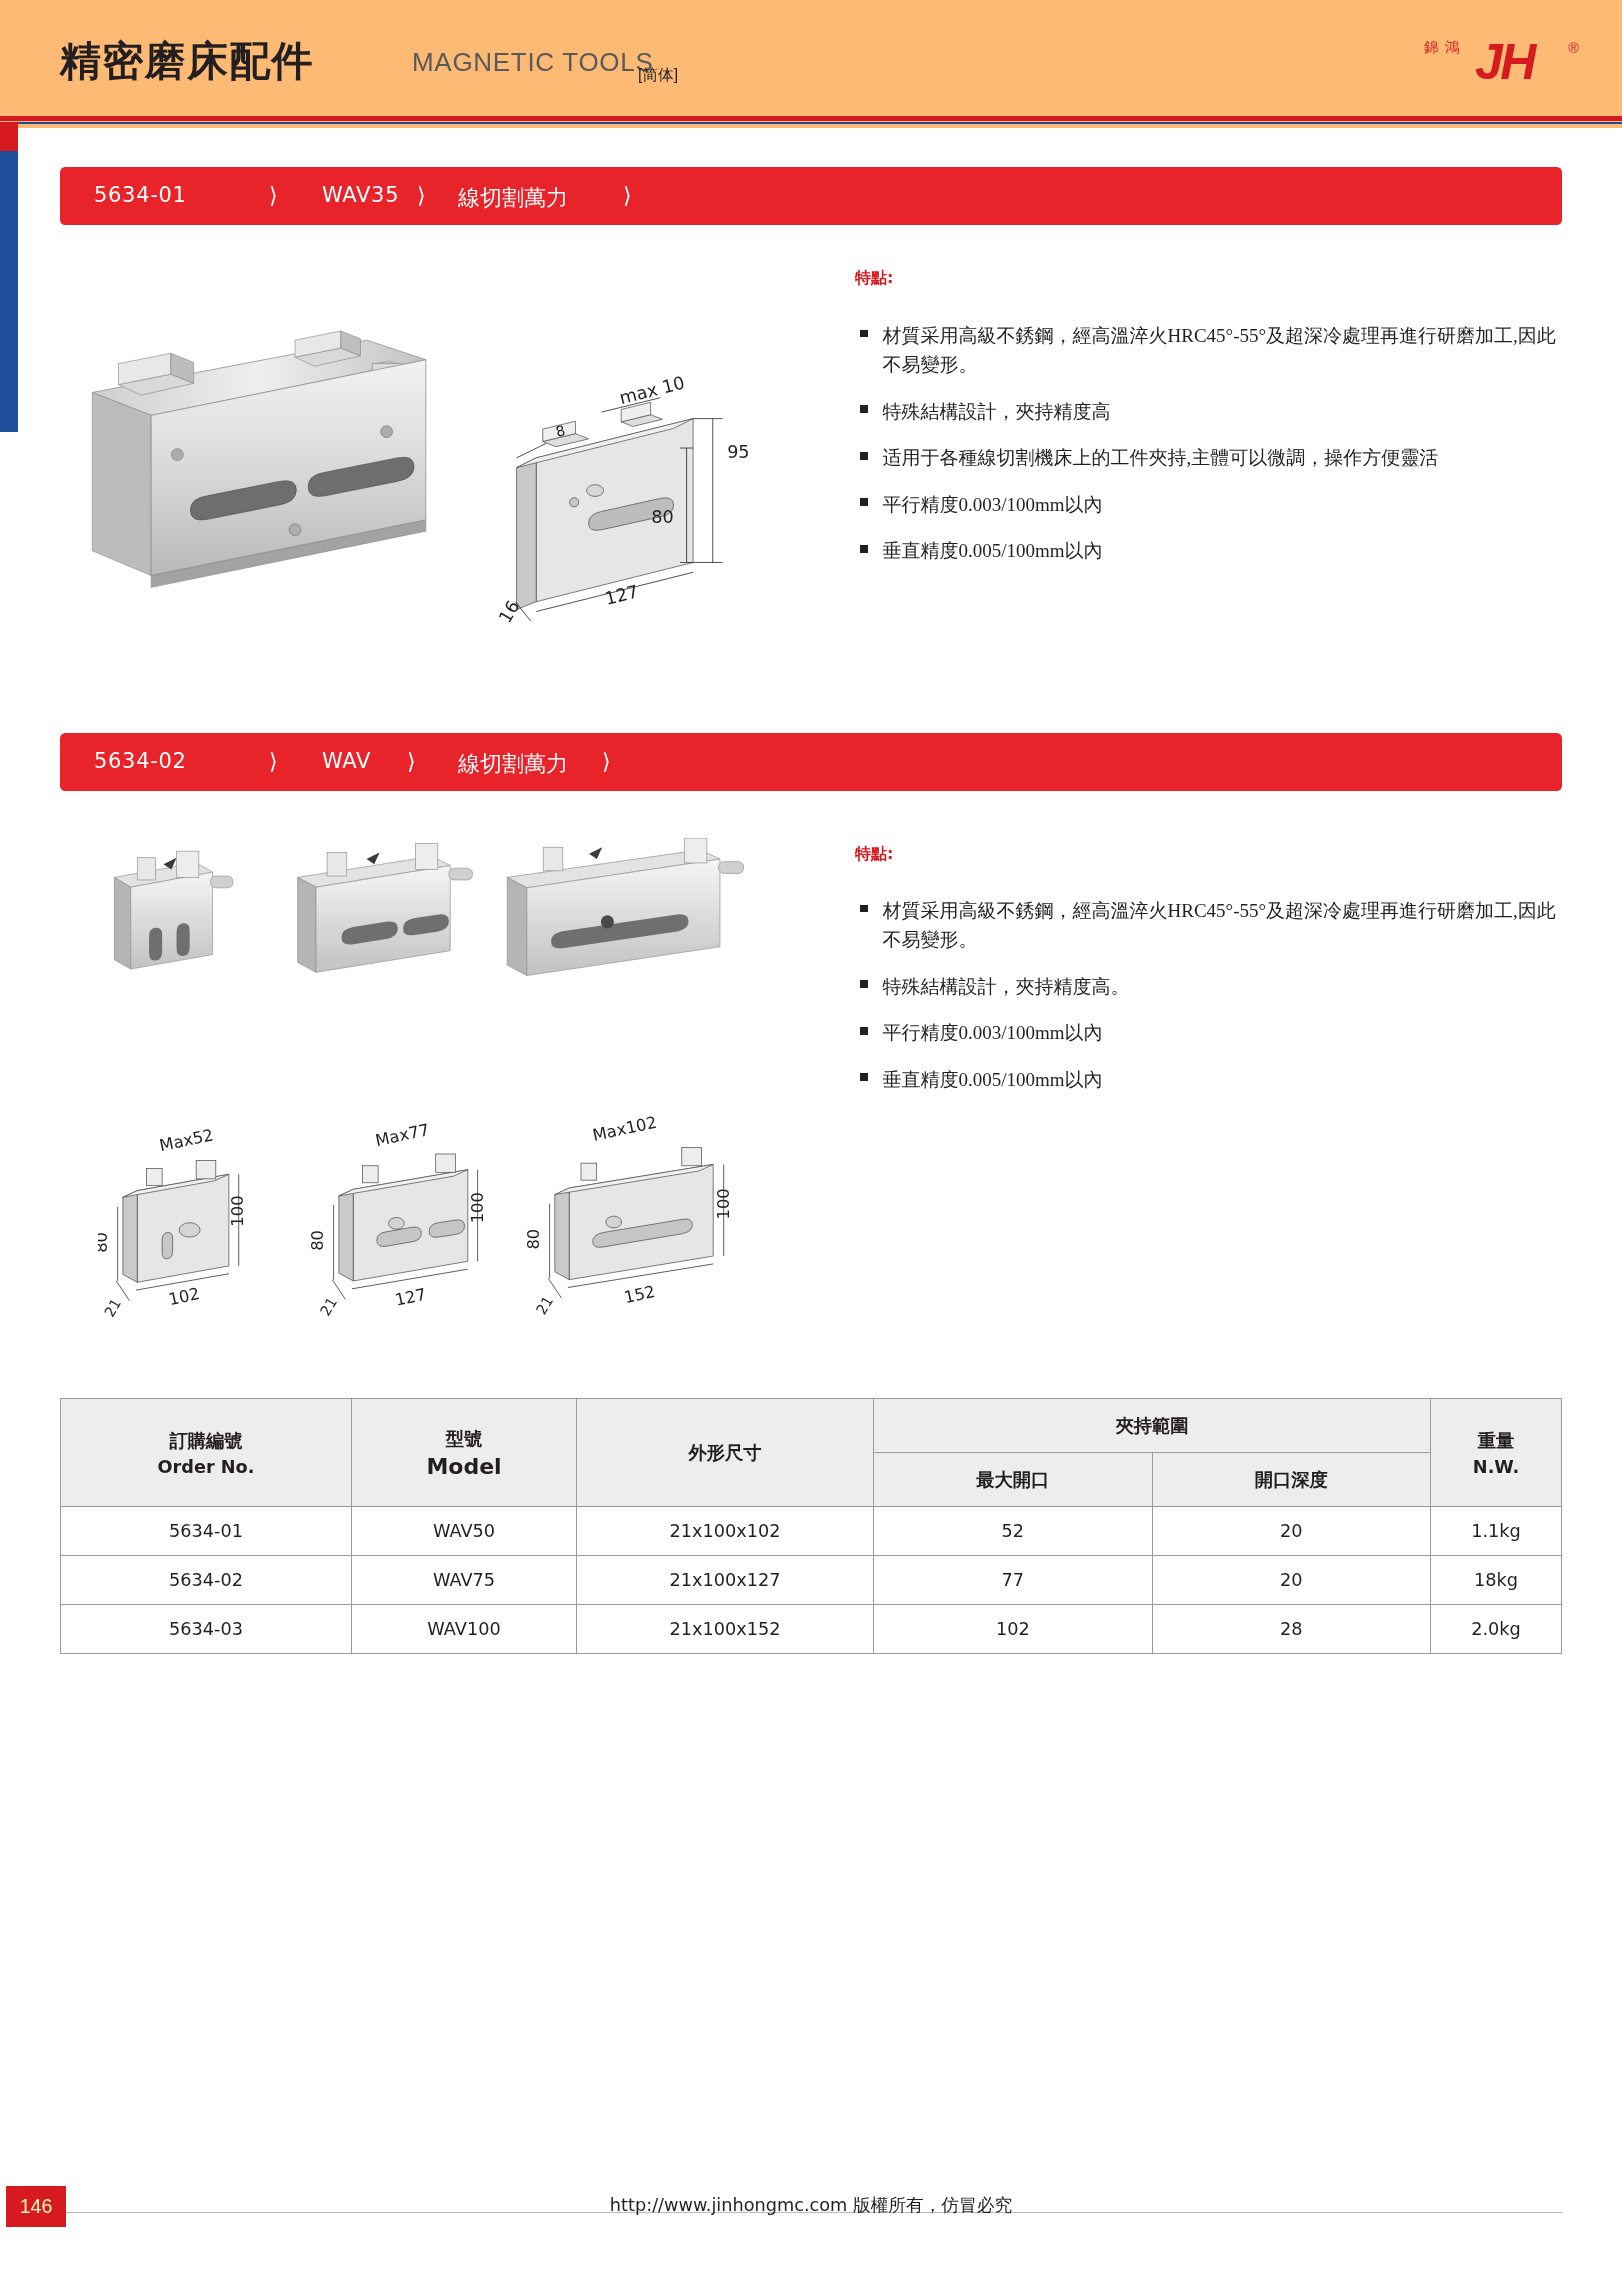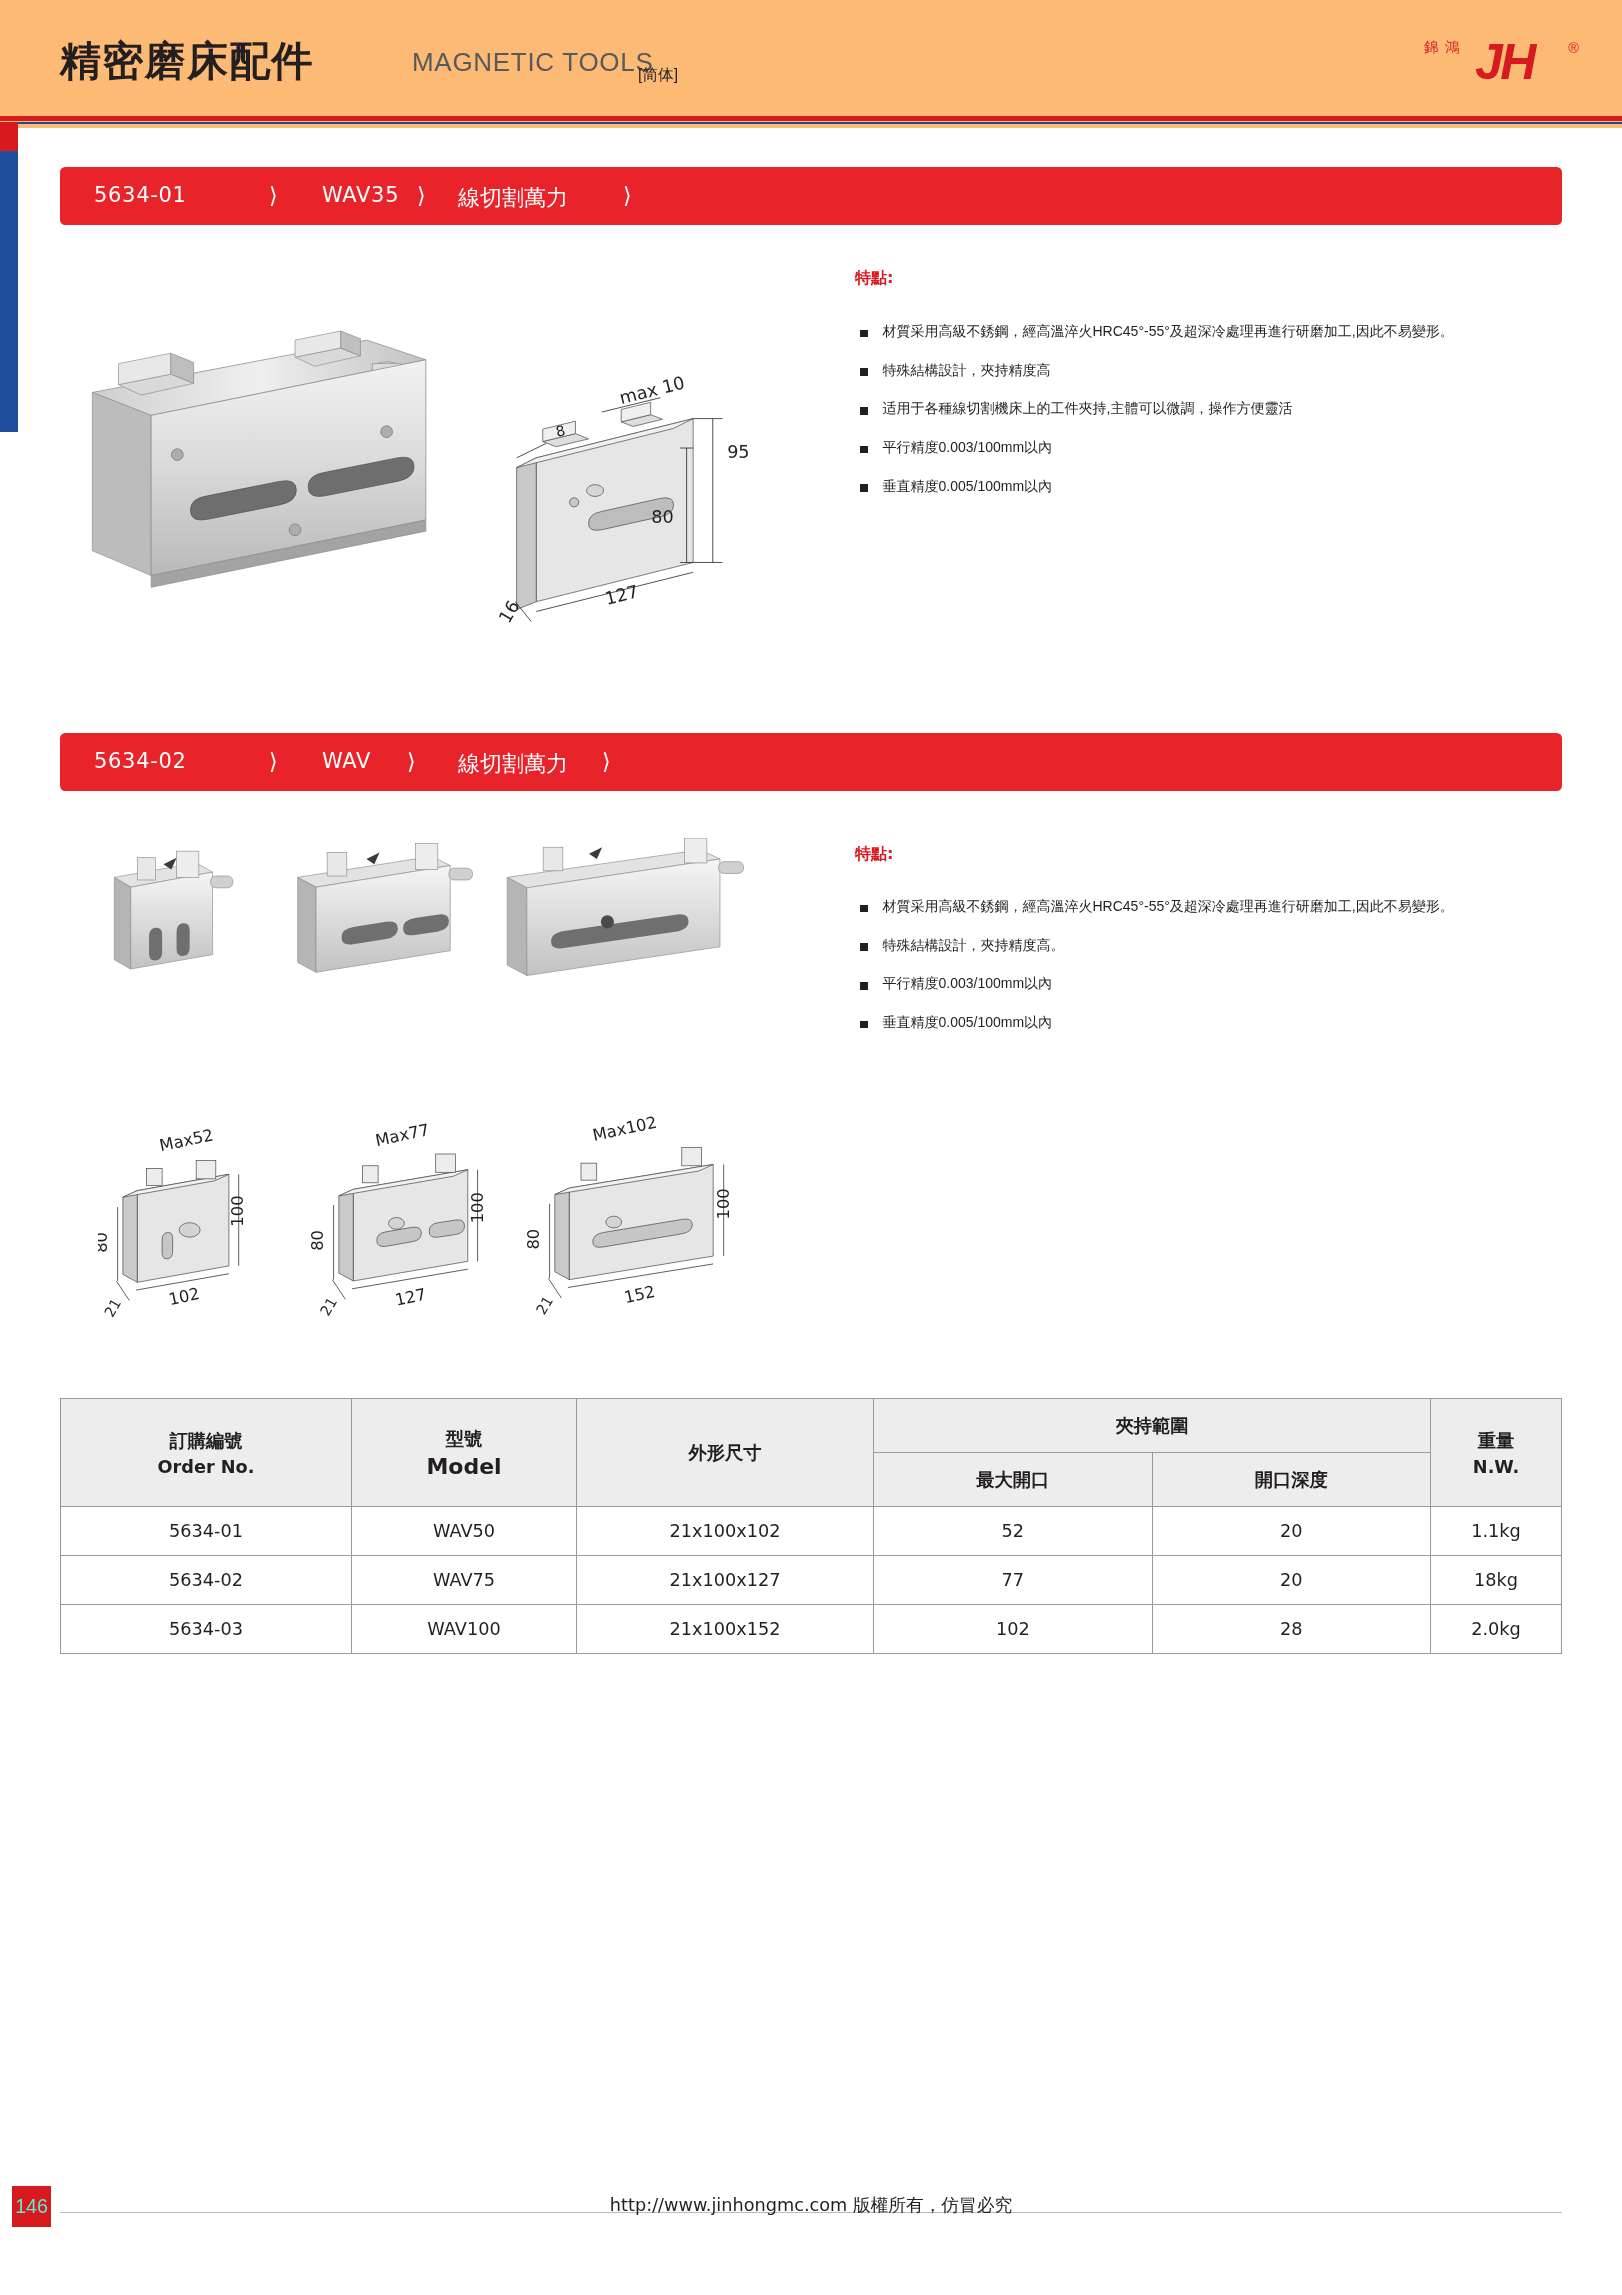--- a/index.html
+++ b/index.html
@@ -89,22 +89,22 @@
   }
 
   
   .feat-title {
     position:absolute; font-size:16px; font-weight:bold; color:#d71920;
     font-family:"DejaVu Sans", sans-serif;
   }
   .feat-list { position:absolute; width:720px; }
   .feat-item {
     position:relative; padding-left:27.5px; margin-bottom:17px;
-    font-size:14px; line-height:1.55; color:#231f20;
-    font-family:Liberation Sans, sans-serif;
+    font-size:19px; line-height:1.55; color:#231f20;
+    font-family:Liberation Serif, serif;
   }
   .feat-item .bullet {
     position:absolute; left:5.2px; top:8.5px;
     width:7.9px; height:7.9px; background:#231f20;
   }
 
   
   .imgbox { position:absolute; }
   svg { display:block; }
 
@@ -136,23 +136,23 @@
   .footer-line {
     position:absolute; left:60px; top:2212px; width:1502px; height:1.3px;
     background:#bcbcbc;
   }
   .footer-text {
     position:absolute; left:0; top:2193px; width:1622px;
     text-align:center; font-size:17.7px; color:#231f20;
     font-family:"DejaVu Sans", sans-serif;
   }
   .page-num-box {
-    position:absolute; left:12px; top:2186px;
-    width:39px; height:41px; background:#d71920;
-    color:#5eead4; font-size:19.6px;
+    position:absolute; left:6px; top:2186px;
+    width:60px; height:41px; background:#d71920;
+    color:#fef9c3; font-size:19.6px;
     display:flex; align-items:center; justify-content:center;
   }
 </style>
 </head>
 <body>
 
 <div class="page">
 
   <div class="header">
     <div class="header-title-cn">精密磨床配件</div>

